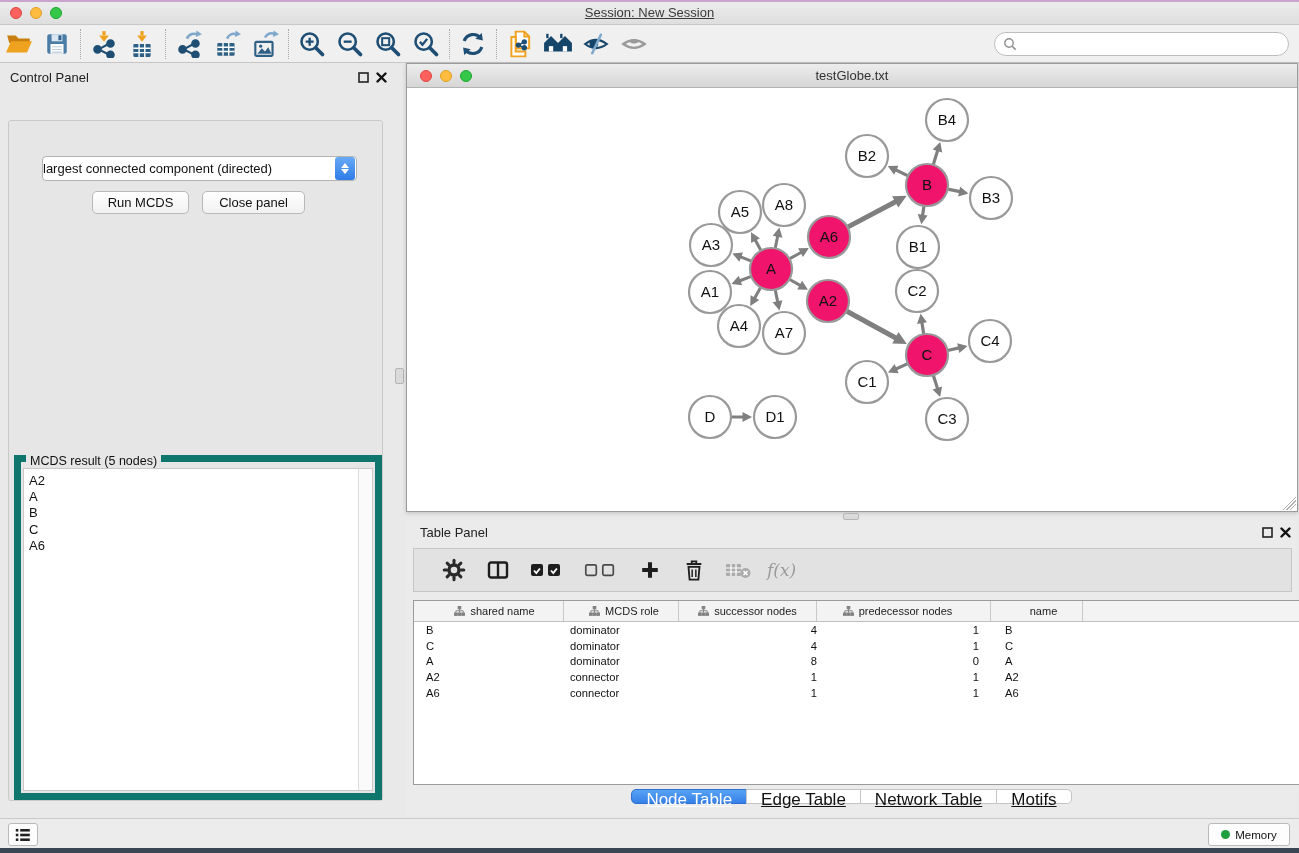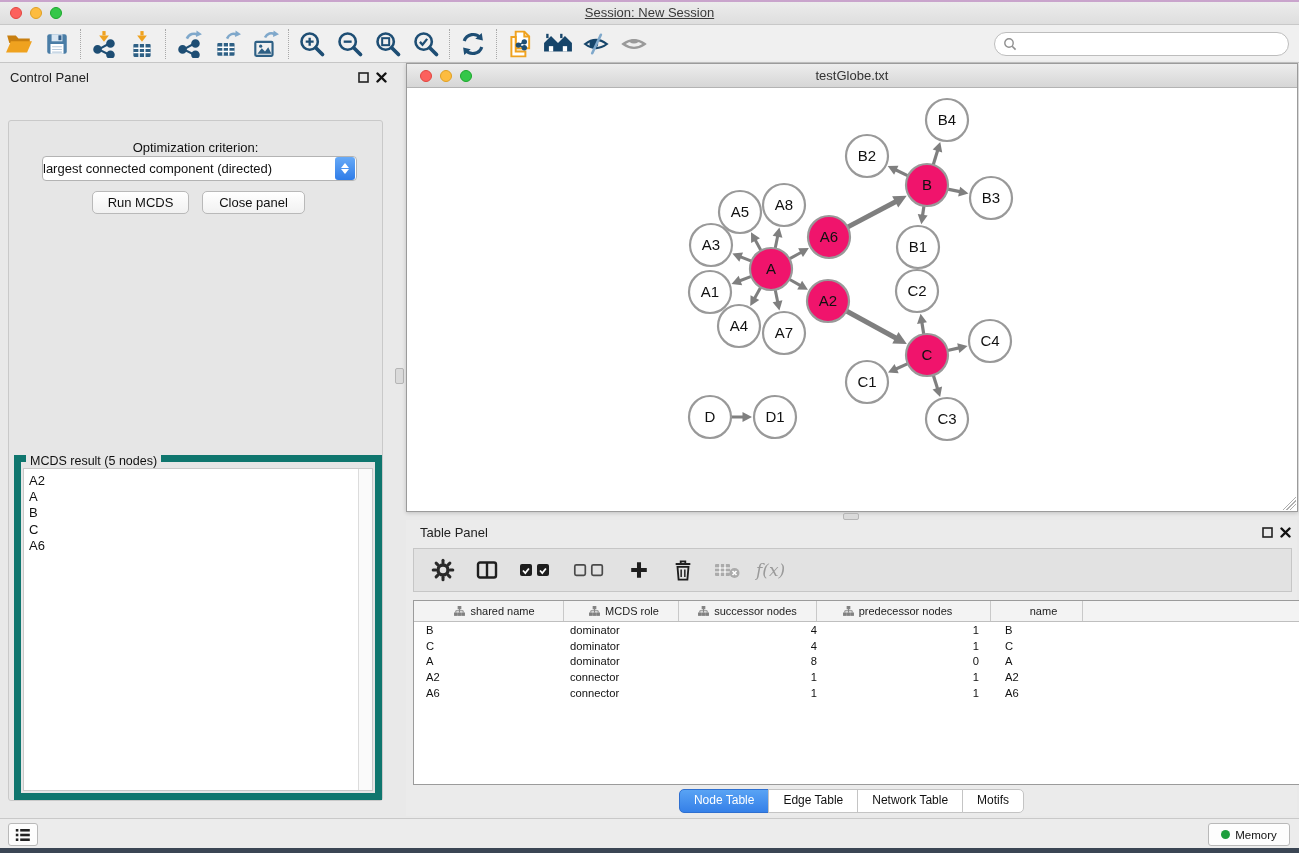--- a/index.html
+++ b/index.html
@@ -68,38 +68,38 @@
   .net-title { position:absolute; left:0; right:0; top:4px; text-align:center; font-size:13px; color:#333; }
   .net-content { position:absolute; left:0; top:24px; right:0; bottom:0; background:#fff; overflow:hidden; }
   .resize-grip { position:absolute; right:1px; bottom:1px; width:14px; height:14px;
     background:
       linear-gradient(135deg, transparent 0 50%, #AFAFAF 50% 56%, transparent 56% 63%, #AFAFAF 63% 69%, transparent 69% 76%, #AFAFAF 76% 82%, transparent 82%); }
 
   
   .table-panel { position:absolute; left:406px; top:520px; width:891px; height:296px; background:#EBEBEB; }
   .tp-header { position:absolute; left:14px; top:5px; font-size:13px; color:#222; }
   .tp-toolbar { position:absolute; left:7px; top:28px; width:879px; height:44px; background:#E2E2E2;
-    border:1px solid #C6C6C6; display:flex; align-items:center; gap:14px; padding-left:14px; }
+    border:1px solid #C6C6C6; display:flex; align-items:center; gap:14px; padding-left:25px; }
   .tp-icon { width:30px; height:30px; display:flex; align-items:center; justify-content:center; }
   .fx-label { font-size:17px; color:#9A9A9A; font-family:"DejaVu Serif",serif; font-style:italic; }
   .data-table { position:absolute; left:7px; top:80px; width:991px; height:185px; background:#fff; border:1px solid #9B9B9B; }
   .dt-header { display:flex; height:21px; background:#F3F3F3; border-bottom:1px solid #BFBFBF; }
   .dt-hcell { display:flex; align-items:center; justify-content:center; gap:5px; font-size:11px; color:#222; border-right:1px solid #C9C9C9; }
   .dt-hcell:last-child { border-right:none; }
   .dt-row { display:flex; height:15.7px; align-items:center; }
   .dt-cell { font-size:11.2px; color:#111; overflow:hidden; white-space:nowrap; }
   .c0 { width:150px; padding-left:12px; }
   .c1 { width:115px; padding-left:6px; }
   .c2 { width:138px; text-align:right; }
   .c3 { width:174px; text-align:right; padding-right:12px; }
   .c4 { width:92px; padding-left:14px; }
   .cfill { flex:1; }
   .bottom-tabs { position:absolute; left:0; right:0; top:269px; display:flex; justify-content:center; }
-  .b-tab { height:24px; line-height:20px; padding:0 14px; font-size:12px; color:#111; background:#fff;
-    border:1px solid #C4C4C4; margin-left:-1px; }
+  .b-tab { height:15px; line-height:20px; padding:0 14px; font-size:17px; color:#111; background:#fff;
+    border:1px solid #C4C4C4; margin-left:-1px;text-decoration:underline; }
   .b-tab:first-child { border-radius:5px 0 0 5px; margin-left:0; }
   .b-tab:last-child { border-radius:0 5px 5px 0; }
   .b-tab.active { background:linear-gradient(#59A3F4,#3580E8); color:#fff; border-color:#2E6FD0; }
 
   
   .statusbar { position:absolute; left:0; top:818px; width:1299px; height:30px; background:#ECECEC; border-top:1px solid #C9C9C9; }
   .status-btn { position:absolute; left:8px; top:4px; width:30px; height:23px; background:#FDFDFD;
     border:1px solid #B9B9B9; border-radius:3px; display:flex; align-items:center; justify-content:center; }
   .memory-btn { position:absolute; right:9px; top:4px; width:82px; height:23px; background:#FDFDFD;
     border:1px solid #B9B9B9; border-radius:3px; display:flex; align-items:center; justify-content:center; gap:5px; font-size:11.5px; color:#111; }
@@ -278,21 +278,20 @@
       <svg width="11" height="11" viewBox="0 0 11 11">
           <rect x="1" y="1" width="9" height="9" fill="none" stroke="#222" stroke-width="1.6"></rect>
         </svg>
     </div>
     <div class="panel-icon-btn" style="left:374px">
       <svg width="11" height="11" viewBox="0 0 11 11">
           <path d="M1.5 1.5 L9.5 9.5 M9.5 1.5 L1.5 9.5" stroke="#111" stroke-width="2.4" stroke-linecap="round"></path>
         </svg>
     </div>
     <div class="cp-inner"></div>
-    <div class="opt-label">Optimization criterion:</div>
     <div class="select-box">
       <div class="select-value">largest connected component (directed)</div>
       <div class="select-stepper">
         <svg width="8" height="5" viewBox="0 0 8 5">
             <path d="M0 5 L4 0 L8 5 Z" fill="#fff"></path>
           </svg>
         <svg width="8" height="5" viewBox="0 0 8 5">
             <path d="M0 0 L4 5 L8 0 Z" fill="#fff"></path>
           </svg>
       </div>

